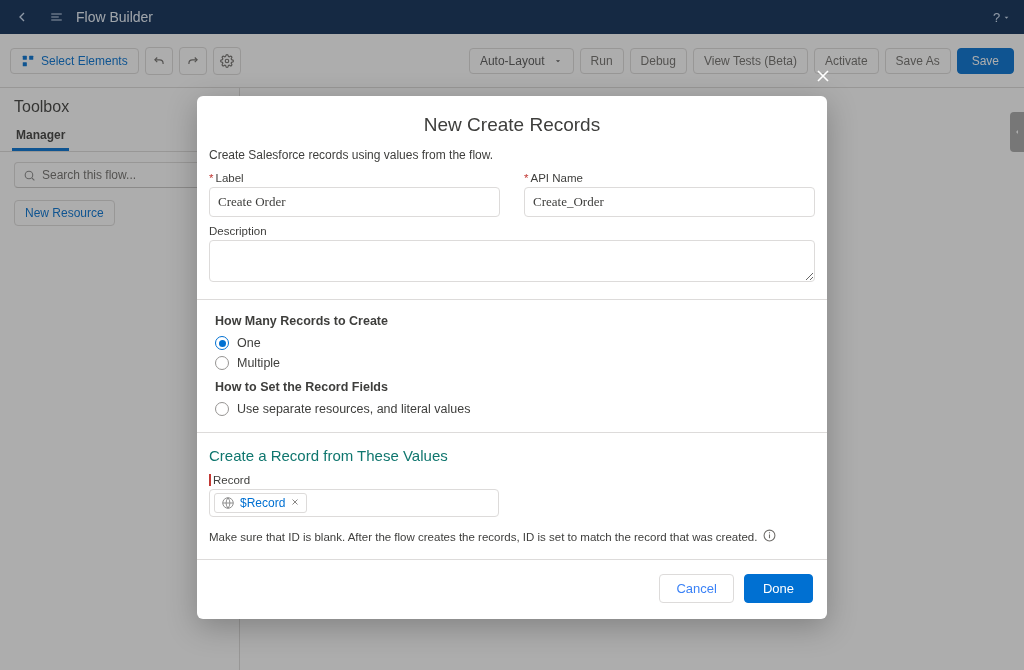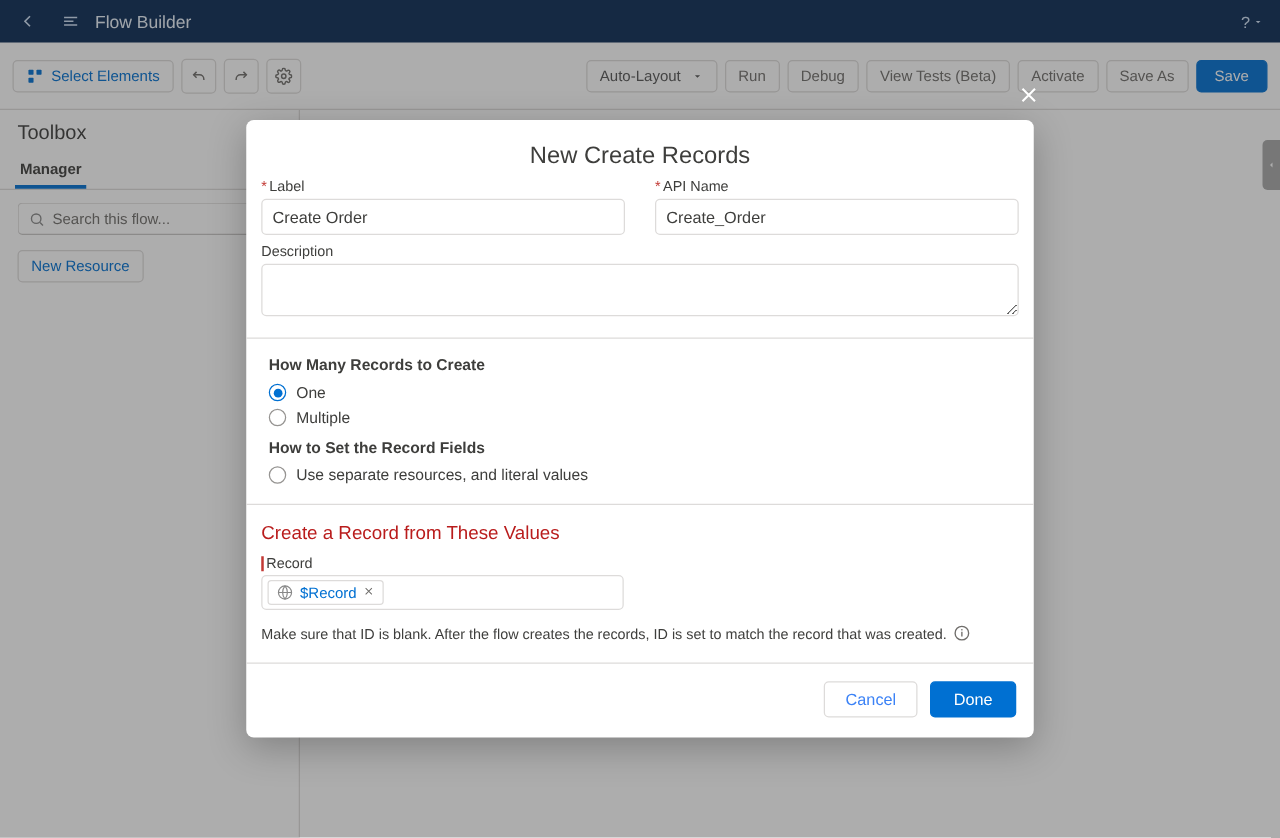--- a/index.html
+++ b/index.html
@@ -42,33 +42,33 @@
   .overlay { position:absolute; inset:0; background:rgba(40,40,40,0.38); display:flex; align-items:flex-start; justify-content:center; padding-top:96px; }
   .modal { width:630px; background:#fff; border-radius:6px; box-shadow:0 8px 30px rgba(0,0,0,0.25); position:relative; }
   .modal-close { position:absolute; top:-30px; right:-6px; color:#fff; font-size:22px; cursor:pointer; }
   .modal-header { text-align:center; padding:18px 20px 8px 20px; font-size:19px; color:#3e3e3c; }
   .modal-desc { padding:4px 20px 10px 12px; font-size:12px; color:#3e3e3c; }
   
   .form-row { display:flex; gap:24px; padding:0 12px; }
   .form-col { flex:1; }
   .field-label { font-size:11.5px; color:#3e3e3c; margin-bottom:3px; }
   .req { color:#c23934; margin-right:2px; }
-  .text-input { width:100%; border:1px solid #dddbda; border-radius:4px; padding:6px 8px; font-size:13px; color:#3e3e3c; }
+  .text-input { width:100%; border:1px solid #dddbda; border-radius:4px; padding:6px 8px; font-size:13px; color:#3e3e3c;font-family:Liberation Serif, serif; }
   .textarea { width:100%; border:1px solid #dddbda; border-radius:4px; padding:6px 8px; font-size:13px; color:#3e3e3c; height:42px; resize:both;}
   .desc-block { padding:8px 12px 14px 12px;}
   .divider { height:1px; background:#dddbda; margin:0;}
   
   .section { padding:14px 18px 10px 18px; }
   .section-title { font-size:12.5px; font-weight:700; color:#3e3e3c; margin-bottom:8px; }
   .radio-row { display:flex; align-items:center; gap:8px; margin-bottom:6px; font-size:12.5px; color:#3e3e3c;}
   .radio { width:14px; height:14px; border:1px solid #969492; border-radius:50%; display:inline-flex; align-items:center; justify-content:center; background:#fff;}
   .radio.selected { border-color:#0070d2; }
   .radio.selected::after { content:""; width:7px; height:7px; background:#0070d2; border-radius:50%; }
   
-  .sub-heading { font-size:15px; color:#b91c1c; padding:14px 12px 4px 12px;}
+  .sub-heading { font-size:15px; color:#0f766e; padding:14px 12px 4px 12px;}
   .record-field { padding:6px 12px 2px 12px; }
   .record-label { font-size:11.5px; color:#3e3e3c; border-left:2px solid #c23934; padding-left:2px; margin-bottom:3px; }
   .record-pill-wrap { border:1px solid #dddbda; border-radius:4px; padding:3px 4px; display:inline-flex; align-items:center; min-width:290px; }
   .record-pill { border:1px solid #dddbda; border-radius:3px; padding:2px 6px; display:inline-flex; gap:5px; font-size:12px; }
   .record-pill .pill-text { color:#0070d2; }
   .record-pill .pill-x { color:#706e6b; cursor:pointer; font-size:12px; }
   .globe-icon { width:14px; height:14px; color:#888; display:inline-flex; }
   
   .hint-row { font-size:11.5px; color:#3e3e3c; padding:10px 12px 14px 12px; display:flex; align-items:center; gap:6px; border-bottom:1px solid #dddbda;}
   .info-icon { color:#706e6b; font-size:12px;}
@@ -181,20 +181,21 @@
 </div>
 
 <div class="overlay">
   <div class="modal">
     <div class="modal-close">
       <svg width="20" height="20" viewBox="0 0 24 24" fill="none" stroke="currentColor" stroke-width="2">
           <path d="M6 6l12 12M18 6L6 18"></path>
         </svg>
     </div>
     <div class="modal-header">New Create Records</div>
+    <div class="modal-desc">Create Salesforce records using values from the flow.</div>
 
     <div class="form-row">
       <div class="form-col">
         <div class="field-label"><span class="req">*</span><span>Label</span></div>
         <input class="text-input" value="Create Order" style="">
       </div>
       <div class="form-col">
         <div class="field-label"><span class="req">*</span><span>API Name</span></div>
         <input class="text-input" value="Create_Order" style="">
       </div>

